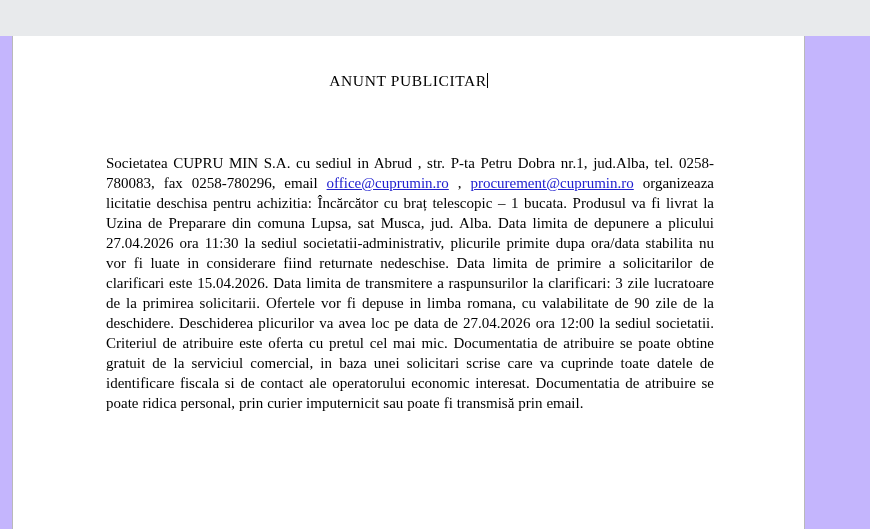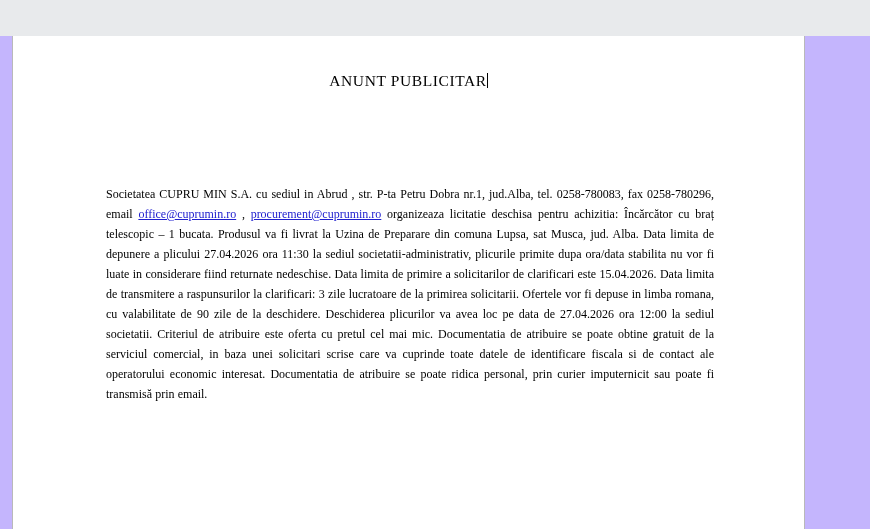--- a/index.html
+++ b/index.html
@@ -46,23 +46,23 @@
     display: inline-block;
     width: 1px;
     height: 15px;
     background: #000000;
     vertical-align: -2px;
     margin-left: 0px;
   }
   .body-block {
     position: absolute;
     left: 93px;
-    top: 148px;
+    top: 117px;
     width: 608px;
-    font-size: 12px;
+    font-size: 15px;
     line-height: 20px;
     text-align: justify;
     text-justify: inter-word;
     color: #000000;
     word-spacing: 0.2px;
   }
   .body-block p {
     margin: 0;
     text-align: justify;
   }

